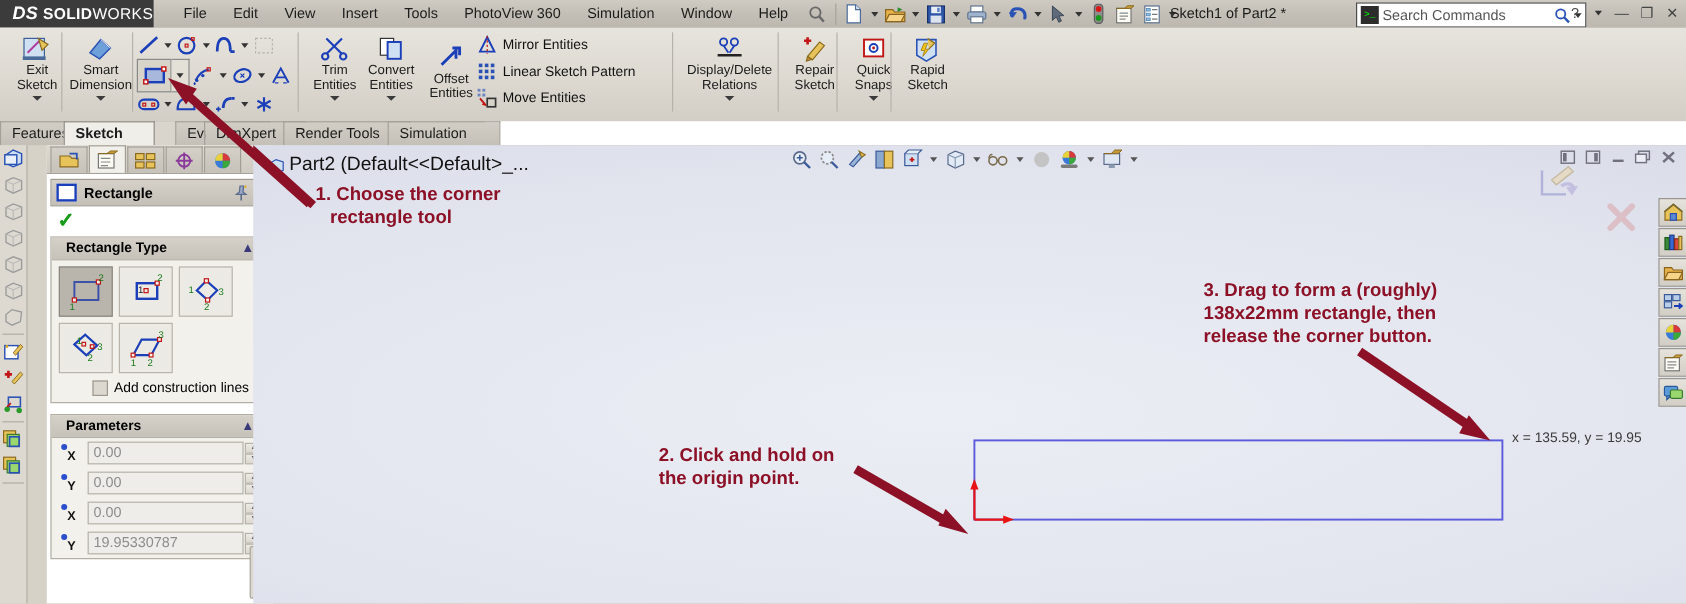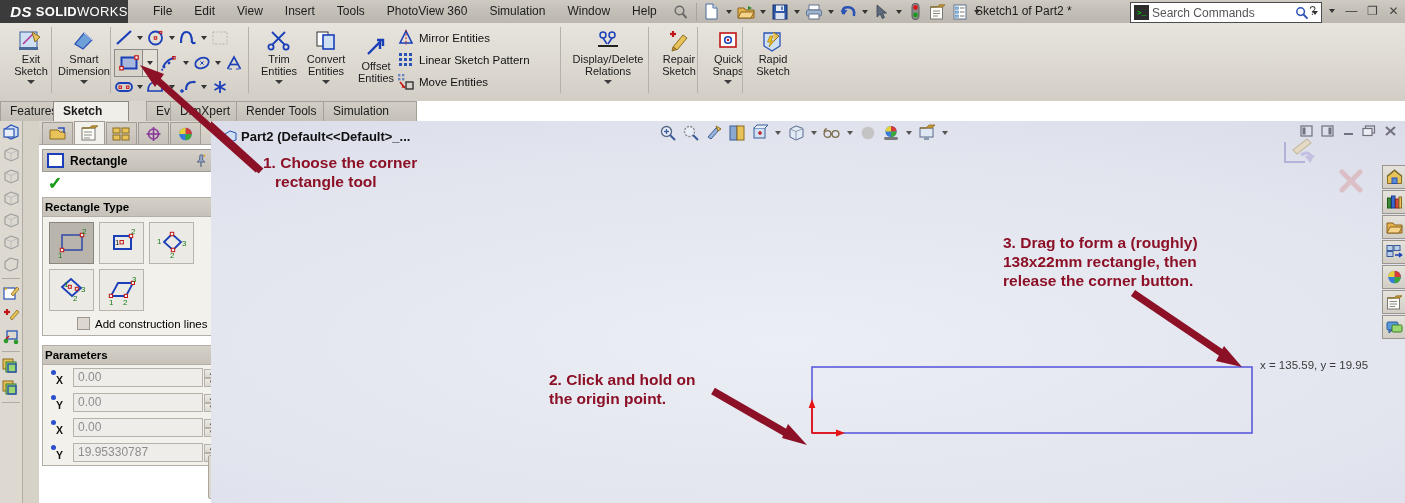--- a/index.html
+++ b/index.html
@@ -83,21 +83,21 @@
   .pmhead{
     margin:4px 3px 0;height:21px;background:linear-gradient(180deg,#d5d1c8,#c4c0b7);
     border:1px solid #a09c93;display:flex;align-items:center;padding:0 4px;font-weight:bold;font-size:12px;
   }
   .pmhead .sq{width:13px;height:11px;border:2px solid #1a3fb8;margin-right:6px;background:#fff;}
   .pmhead .sp{flex:1;}
   .okrow{height:22px;display:flex;align-items:center;padding-left:9px;}
   .check{color:#1a9c1a;font-size:17px;font-weight:bold;line-height:17px;text-shadow:0 0 0 #0a0;}
   .section{margin:3px 3px 0;border:1px solid #b3afa6;background:#f3f1ec;}
   .sechead{height:18px;background:linear-gradient(180deg,#d5d1c8,#c6c2b9);border-bottom:1px solid #b3afa6;
-    display:flex;align-items:center;padding:0 2px;font-weight:bold;font-size:11.5px;}
+    display:flex;align-items:center;padding:0 12px;font-weight:bold;font-size:11.5px;}
   .sechead .sp{flex:1;}
   .chev{color:#3a3a7a;font-size:11px;font-weight:bold;}
   .rtgrid{padding:5px 6px 2px;display:flex;flex-wrap:wrap;gap:5px;}
   .rtbtn{width:43px;height:40px;border:1px solid #b8b4ab;background:#eceae5;display:flex;align-items:center;justify-content:center;}
   .rtbtn.sel{background:#b9b5ac;border-color:#8a867e;}
   .ckrow{display:flex;align-items:center;padding:4px 0 5px 34px;font-size:11.5px;}
   .ckbox{width:11px;height:11px;border:1px solid #9c988f;background:#dcd8cf;margin-right:5px;}
   .prow{display:flex;align-items:center;padding:3px 5px 3px 8px;}
   .plabel{width:22px;font-size:10px;color:#111;position:relative;height:16px;}
   .plabel .dot{position:absolute;left:0;top:0;width:5px;height:5px;border-radius:50%;background:#2b4ecc;}
@@ -110,21 +110,21 @@
   
   .canvas{
     position:absolute;left:211px;top:121px;width:1194px;height:382px;
     background:radial-gradient(ellipse 140% 120% at 48% 58%, #eceef5 0%, #e2e4ee 42%, #d3d6e4 78%, #c8cbdb 100%);
   }
   .vptoolbar{position:absolute;left:447px;top:2px;display:flex;align-items:center;gap:3px;}
   .vpicon{width:20px;height:20px;display:flex;align-items:center;justify-content:center;}
   .vcaret{width:0;height:0;border-left:3.5px solid transparent;border-right:3.5px solid transparent;border-top:4px solid #555;margin:0 2px;}
   .vpright{position:absolute;right:8px;top:3px;display:flex;align-items:center;gap:7px;color:#6c6c78;}
   .vpr{width:14px;height:14px;display:flex;align-items:center;justify-content:center;font-size:13px;color:#70707e;}
-  .treeline{position:absolute;left:13px;top:8px;display:flex;align-items:center;gap:4px;font-size:13px;color:#111;font-weight:bold;}
+  .treeline{position:absolute;left:13px;top:8px;display:flex;align-items:center;gap:4px;font-size:16px;color:#111;}
 
   .callout{position:absolute;color:#8c1127;font-weight:bold;font-size:15.5px;line-height:19px;}
   .coord{position:absolute;font-size:11.5px;color:#3a3a3a;}
 
   .taskpane{position:absolute;right:0;top:0;width:24px;height:382px;}
   .tpbtn{width:22px;height:22px;margin:1px;border:1px solid #9a968d;background:linear-gradient(180deg,#e6e3dc,#d2cec5);display:flex;align-items:center;justify-content:center;}
 
   .ghost{position:absolute;opacity:.38;}
 </style>
 </head>

